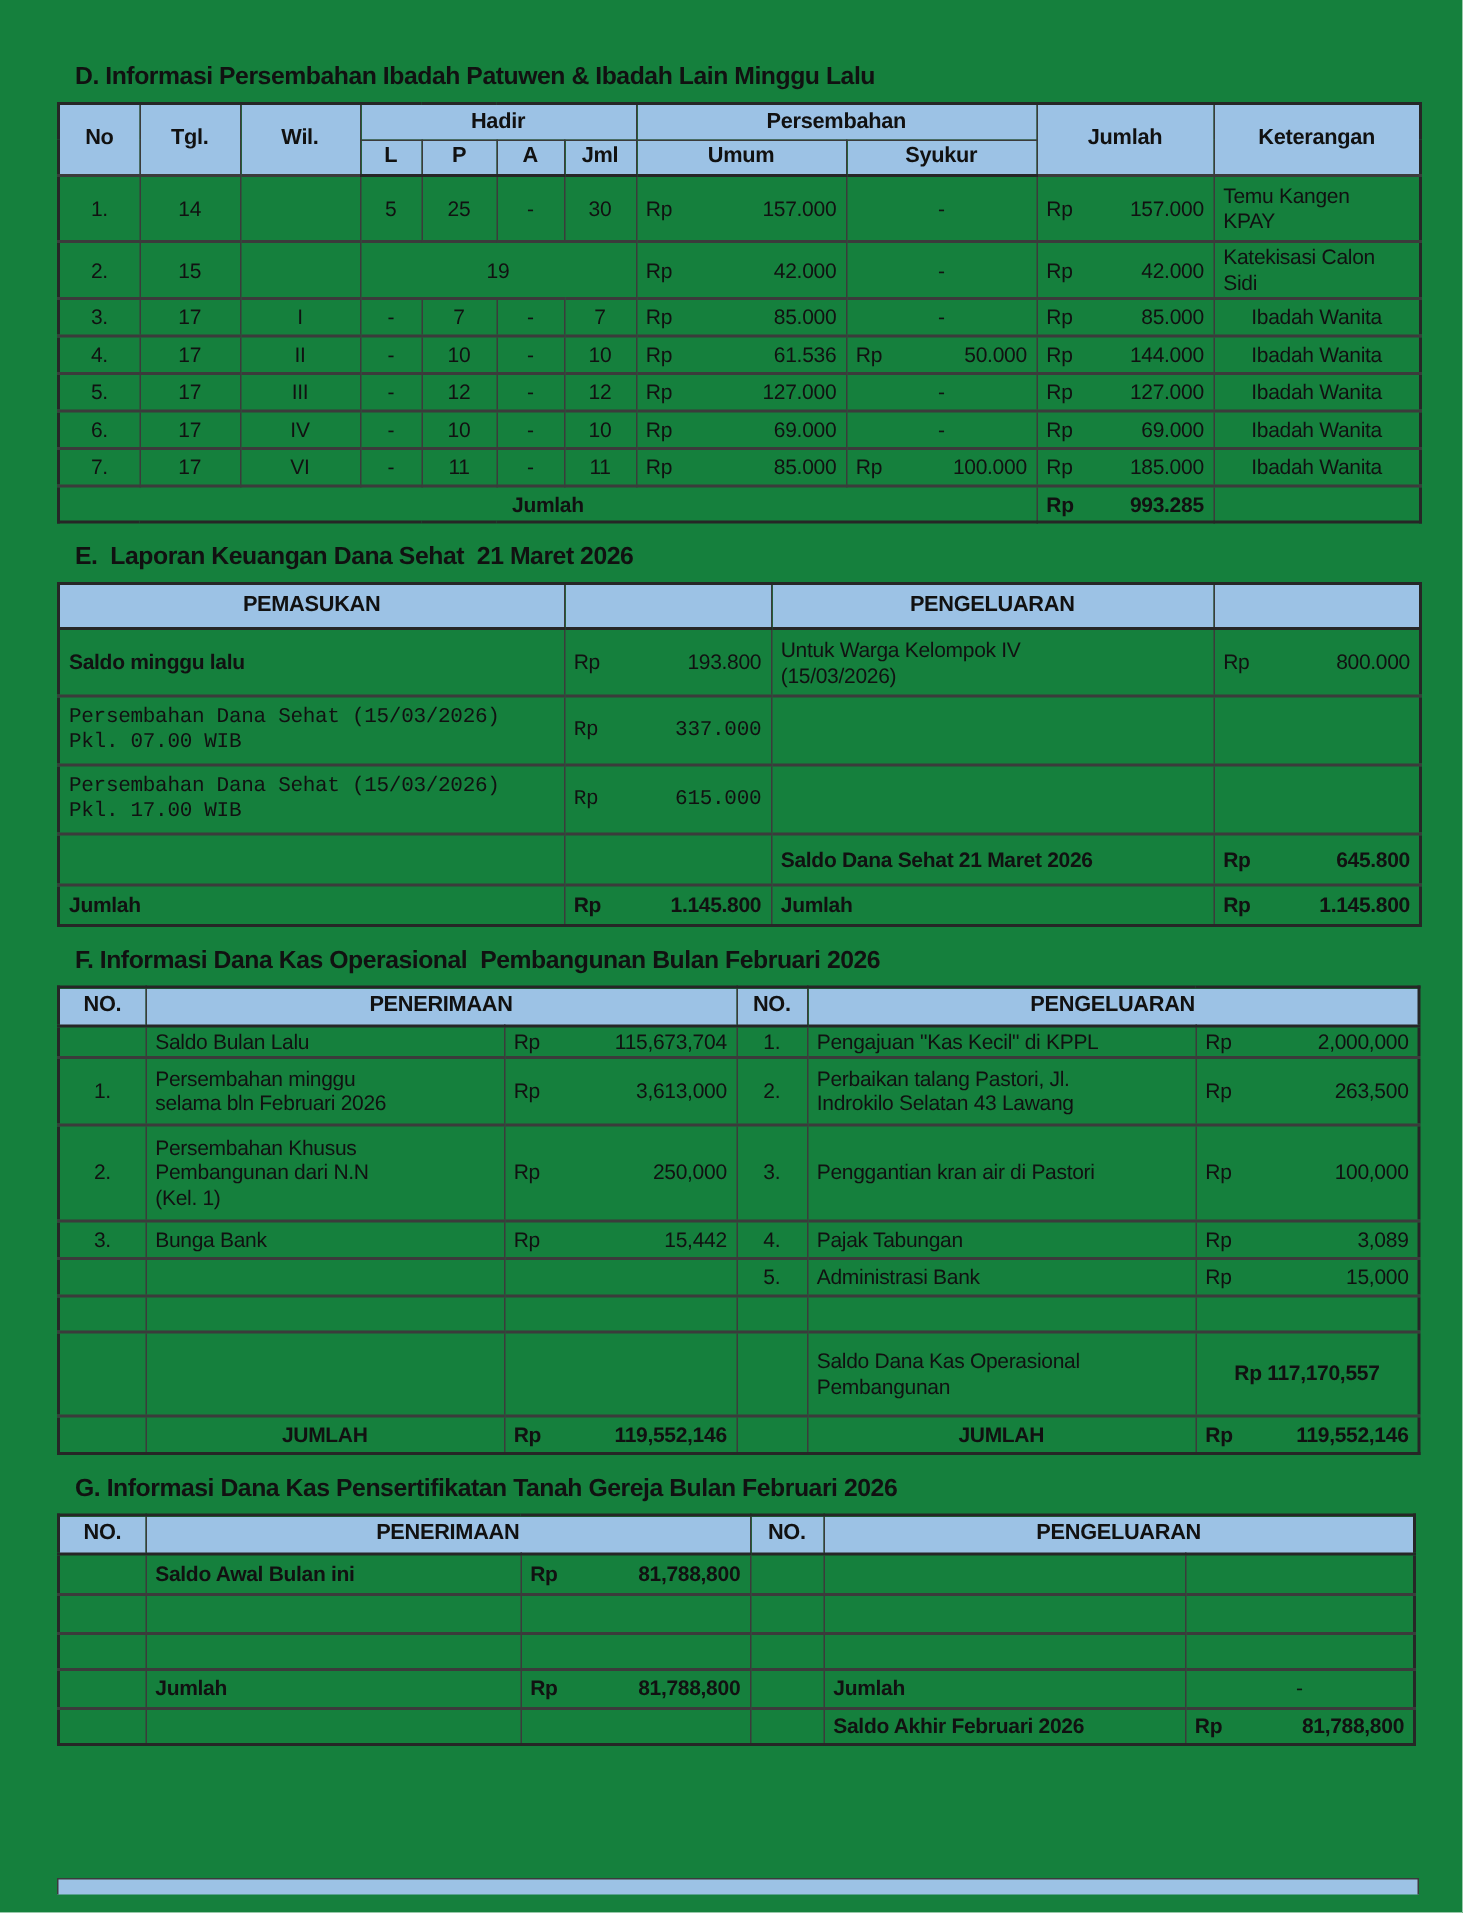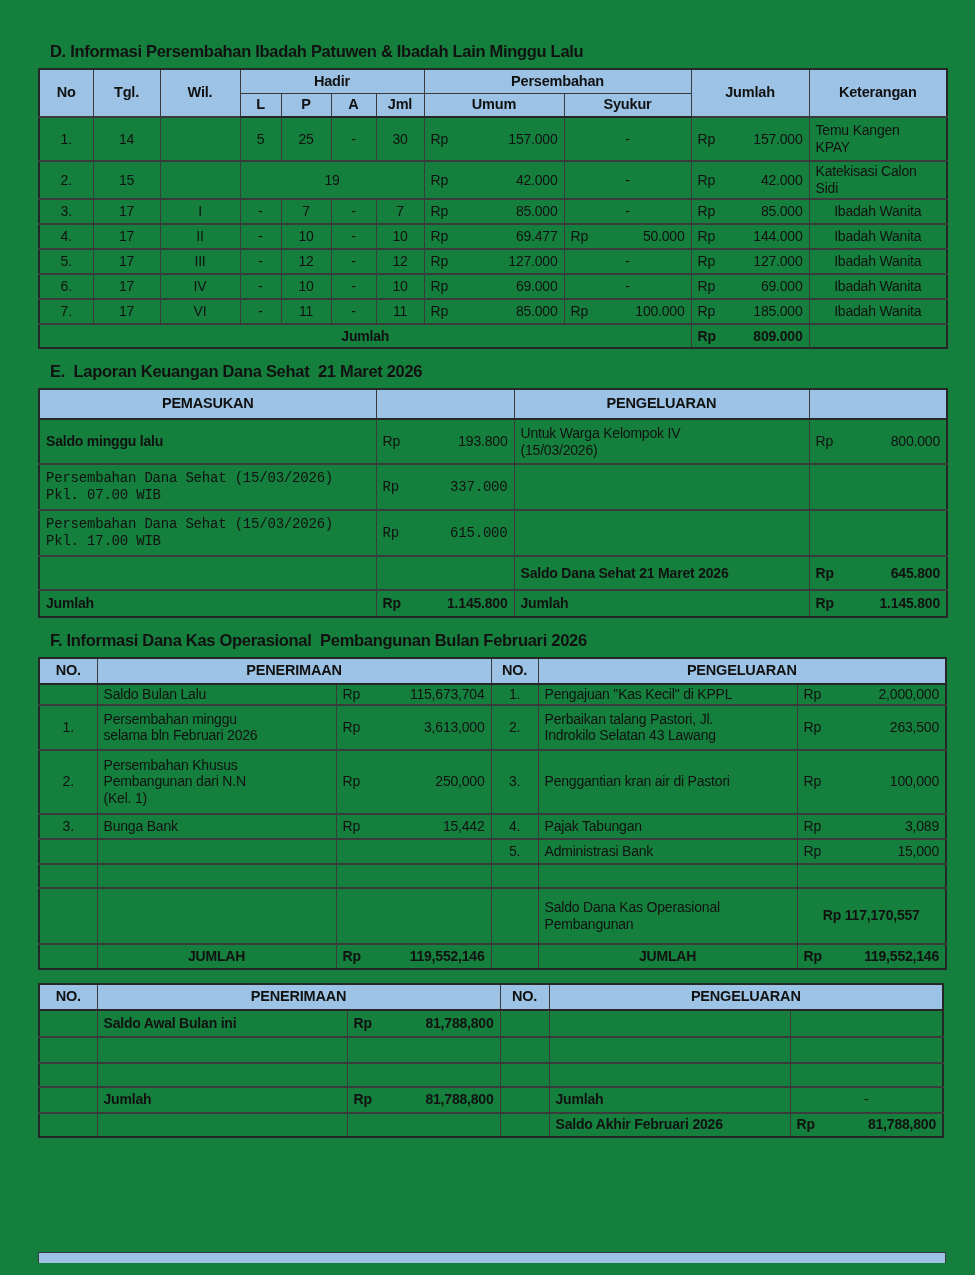--- a/index.html
+++ b/index.html
@@ -140,21 +140,21 @@
           <td class="ket">Ibadah Wanita</td>
         </tr>
         <tr>
           <td>4.</td>
           <td>17</td>
           <td>II</td>
           <td>-</td>
           <td>10</td>
           <td>-</td>
           <td>10</td>
-          <td class="amt"><span class="rp">Rp</span><span>69.477</span></td>
+          <td class="amt"><span class="rp">Rp</span><span>61.536</span></td>
           <td class="amt"><span class="rp">Rp</span><span>50.000</span></td>
           <td class="amt"><span class="rp">Rp</span><span>144.000</span></td>
           <td class="ket">Ibadah Wanita</td>
         </tr>
         <tr>
           <td>5.</td>
           <td>17</td>
           <td>III</td>
           <td>-</td>
           <td>12</td>
@@ -188,21 +188,21 @@
           <td>11</td>
           <td class="amt"><span class="rp">Rp</span><span>85.000</span></td>
           <td class="amt"><span class="rp">Rp</span><span>100.000</span></td>
           <td class="amt"><span class="rp">Rp</span><span>185.000</span></td>
           <td class="ket">Ibadah Wanita</td>
         </tr>
       </tbody>
       <tfoot>
         <tr>
           <td colspan="9" class="b c">Jumlah</td>
-          <td class="amt b"><span class="rp">Rp</span><span>809.000</span></td>
+          <td class="amt b"><span class="rp">Rp</span><span>993.285</span></td>
           <td></td>
         </tr>
       </tfoot>
     </table>
   </section>
 
   <section class="sec">
     <div class="sec-title">E.  Laporan Keuangan Dana Sehat  21 Maret 2026</div>
     <table class="tbl e">
       <colgroup>
@@ -344,20 +344,21 @@
           <td class="amt b"><span class="rp">Rp</span><span>119,552,146</span></td>
           <td></td>
           <td class="b c">JUMLAH</td>
           <td class="amt b"><span class="rp">Rp</span><span>119,552,146</span></td>
         </tr>
       </tbody>
     </table>
   </section>
 
   <section class="sec">
+    <div class="sec-title">G. Informasi Dana Kas Pensertifikatan Tanah Gereja Bulan Februari 2026</div>
     <table class="tbl g">
       <colgroup>
         <col style="width:58px">
           <col style="width:250px">
           <col style="width:153px">
         <col style="width:49px">
           <col style="width:241px">
           <col style="width:153px">
       </colgroup>
       <thead>

